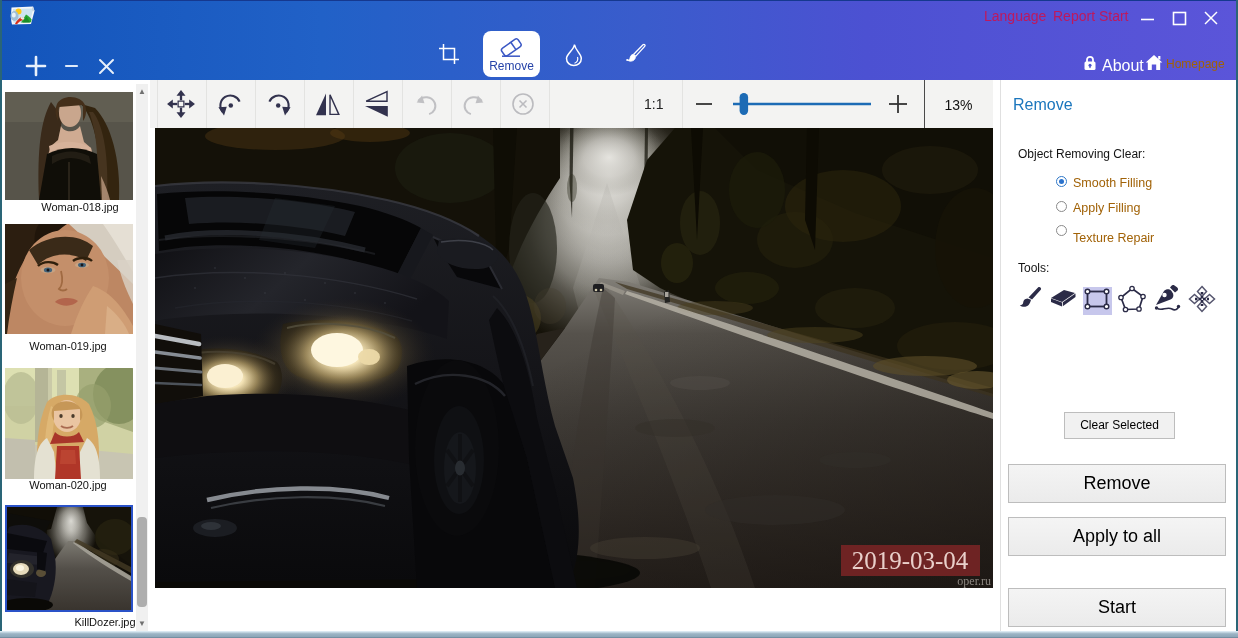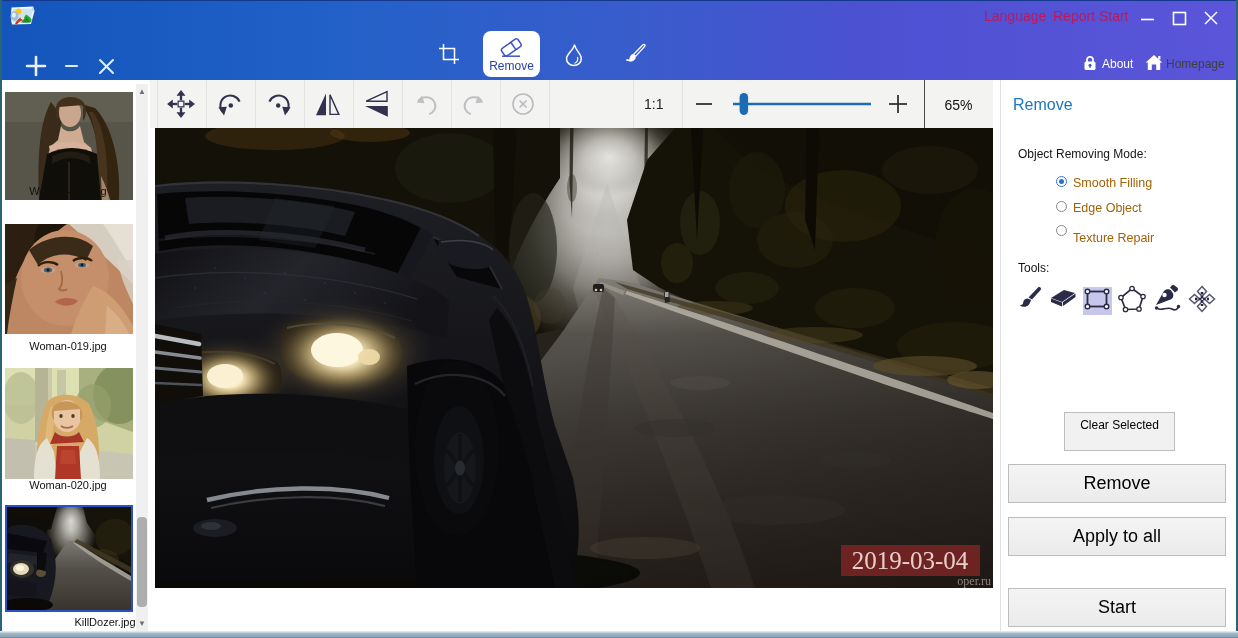--- a/index.html
+++ b/index.html
@@ -104,44 +104,44 @@
     </g>
     <circle cx="5.2" cy="19" r="1" fill="#fff"></circle>
   </svg>
 
   <svg class="abs" style="left:1083px;top:55px" width="14" height="16" viewBox="0 0 14 16">
     <rect x="1.5" y="6.5" width="11" height="8.5" rx="1.5" fill="#fff"></rect>
     <path d="M4 7 L4 4.8 C4 3 5.2 1.8 7 1.8 C8.8 1.8 10 3 10 4.8 L10 7" fill="none" stroke="#fff" stroke-width="1.8"></path>
     <circle cx="7" cy="10.3" r="1.5" fill="#4b53d0"></circle>
     <rect x="6.4" y="10.5" width="1.2" height="2.6" fill="#4b53d0"></rect>
   </svg>
-  <div class="abs" style="left:1102px;top:57px;font-size:12px;color:#fff;">About</div>
+  <div class="abs" style="left:1102px;top:57px;font-size:16px;color:#fff;">About</div>
   <svg class="abs" style="left:1145px;top:54px" width="18" height="17" viewBox="0 0 18 17">
     <path d="M9 1 L17.3 8.6 L15.2 8.6 L15.2 16 L11.2 16 L11.2 10.5 L6.8 10.5 L6.8 16 L2.8 16 L2.8 8.6 L0.7 8.6 Z" fill="#fff"></path>
     <rect x="13.2" y="2" width="2.2" height="3.5" fill="#fff"></rect>
   </svg>
-  <div class="abs" style="left:1166px;top:57px;font-size:12px;color:#404040;">Homepage</div>
+  <div class="abs" style="left:1166px;top:57px;font-size:12px;color:#a16207;">Homepage</div>
   <div class="abs sidebar"></div>
 
   <svg class="abs thumb" style="top:92px" width="128" height="108" viewBox="0 0 128 108">
     <rect width="128" height="108" fill="#57544a"></rect>
     <rect width="128" height="30" fill="#615e52"></rect>
     <path d="M46 10 C36 28 32 56 34 108 L56 108 C52 76 52 44 58 26 Z" fill="#3a2a1a"></path>
     <path d="M76 12 C90 28 96 60 96 108 L114 108 C116 68 106 32 90 16 Z" fill="#33240f"></path>
     <path d="M84 20 C92 40 94 70 92 108 L102 108 C104 66 99 34 88 20 Z" fill="#46341f"></path>
     <ellipse cx="65" cy="21" rx="11" ry="14" fill="#c9a68d"></ellipse>
     <path d="M52 12 C57 2 76 3 80 13 C82 19 81 25 78 29 L78 13 L54 15 L53 29 C50 23 50 17 52 12 Z" fill="#442f1a"></path>
     <path d="M56 34 C59 41 71 41 75 34 L79 50 L86 56 L88 66 L42 66 L46 54 L53 48 Z" fill="#cfab92"></path>
     <path d="M44 54 C58 48 74 48 86 56 L87 62 C72 54 58 54 45 60 Z" fill="#d6b29a"></path>
     <path d="M42 62 C58 54 76 54 92 62 L96 108 L34 108 Z" fill="#100e08"></path>
     <path d="M47 64 C60 58 72 58 84 64 L86 72 C72 64 59 64 47 72 Z" fill="#221d14"></path>
     <line x1="64" y1="70" x2="64" y2="108" stroke="#292319" stroke-width="2"></line>
     <path d="M96 84 C100 92 103 100 105 108 L97 108 Z" fill="#bb9a80" opacity="0.8"></path>
   </svg>
-  <div class="abs tname" style="top:185px;">Woman-018.jpg</div>
+  <div class="abs tname" style="top:201px;padding-left:12px;">Woman-018.jpg</div>
 
   <svg class="abs thumb" style="top:224px" width="128" height="110" viewBox="0 0 128 110">
     <rect width="128" height="110" fill="#bd8763"></rect>
     <path d="M64 0 L128 0 L128 60 C106 38 84 18 64 0 Z" fill="#d5cdc0"></path>
     <path d="M98 0 L128 0 L128 48 C118 31 108 14 98 0 Z" fill="#e5dfd4"></path>
     <path d="M0 0 L60 0 C36 10 18 30 8 62 L0 66 Z" fill="#2c1e10"></path>
     <path d="M0 60 L12 54 C8 72 4 92 2 110 L0 110 Z" fill="#352514"></path>
     <path d="M34 0 L62 0 C50 8 40 20 34 34 C28 22 28 8 34 0 Z" fill="#20150a"></path>
     <ellipse cx="60" cy="54" rx="44" ry="48" fill="#c48f6a"></ellipse>
     <path d="M24 26 C42 10 72 8 88 22 L81 37 C66 27 45 29 33 41 Z" fill="#3a2a18"></path>
@@ -312,21 +312,21 @@
   </div>
   <svg class="abs" style="left:731px;top:80px" width="142" height="48">
     <line x1="2" y1="24" x2="140" y2="24" stroke="#1c6bb5" stroke-width="2.4"></line>
     <rect x="8.6" y="13" width="8.5" height="22" rx="4.2" fill="#1c6bb5"></rect>
   </svg>
   <svg class="abs" style="left:888px;top:80px" width="20" height="48">
     <line x1="1" y1="24" x2="19" y2="24" stroke="#333" stroke-width="1.8"></line>
     <line x1="10" y1="15" x2="10" y2="33" stroke="#333" stroke-width="1.8"></line>
   </svg>
   <div class="abs" style="left:924px;top:80px;width:1px;height:48px;background:#4a4a4a;"></div>
-  <div class="abs" style="left:924px;top:97px;width:69px;text-align:center;font-size:14px;color:#111;">65%</div>
+  <div class="abs" style="left:924px;top:97px;width:69px;text-align:center;font-size:14px;color:#111;">13%</div>
   <svg class="abs" style="left:155px;top:128px" width="838" height="460" viewBox="0 0 838 460">
     <defs>
       <radialGradient id="fog" cx="0.5" cy="0.42" r="0.55">
         <stop offset="0" stop-color="#e9e8e3" stop-opacity="0.85"></stop>
         <stop offset="0.5" stop-color="#c6c4be" stop-opacity="0.55"></stop>
         <stop offset="0.8" stop-color="#9a988f" stop-opacity="0.25"></stop>
         <stop offset="1" stop-color="#8a8880" stop-opacity="0"></stop>
       </radialGradient>
       <linearGradient id="roadg" x1="0" y1="0" x2="0" y2="1">
         <stop offset="0" stop-color="#827f78"></stop>
@@ -508,25 +508,25 @@
       <path d="M342 180 C362 200 374 240 382 290 L400 360 L422 460 L400 460 L372 330 L350 262 C344 240 338 210 334 192 Z" fill="#0c0c0f"></path>
       <path d="M338 168 C358 186 370 220 378 258" fill="none" stroke="#222429" stroke-width="2" opacity="0.7"></path>
     </g>
 
     <rect x="686" y="417" width="139" height="31" fill="#6e2323"></rect>
     <text x="755" y="441" text-anchor="middle" font-family="Liberation Serif, serif" font-size="25" fill="#e9cfca">2019-03-04</text>
     <text x="836" y="457" text-anchor="end" font-family="Liberation Serif, serif" font-size="12" fill="#8d8781">oper.ru</text>
   </svg>
   <div class="abs rpanel"></div>
   <div class="abs rp-title">Remove</div>
-  <div class="abs rp-label" style="left:1018px;top:147px;">Object Removing Mode:</div>
+  <div class="abs rp-label" style="left:1018px;top:147px;">Object Removing Clear:</div>
   <div class="abs radio sel" style="left:1056px;top:176px;"></div>
   <div class="abs rlabel" style="left:1073px;top:176px;">Smooth Filling</div>
   <div class="abs radio" style="left:1056px;top:201px;"></div>
-  <div class="abs rlabel" style="left:1073px;top:201px;">Edge Object</div>
+  <div class="abs rlabel" style="left:1073px;top:201px;">Apply Filling</div>
   <div class="abs radio" style="left:1056px;top:225px;"></div>
   <div class="abs rlabel" style="left:1073px;top:231px;">Texture Repair</div>
   <div class="abs rp-label" style="left:1018px;top:261px;">Tools:</div>
   <div class="abs" style="left:1083px;top:287px;width:29px;height:28px;background:#c7c7ec;"></div>
   <svg class="abs" style="left:1014px;top:284px" width="210" height="34" viewBox="0 0 210 34">
 
     <g fill="#2b2b47">
       <path d="M14.5 13.5 L24 3.5 C25.5 2 28 4 26.8 5.8 L18 15.5 C16 14 15.5 14 14.5 13.5 Z"></path>
       <path d="M13.5 14.5 C10.5 14.8 9.5 16.5 9.2 18.5 C9 20.3 7.6 21.3 5.8 21.2 C8.2 23.4 12.6 23.2 14.6 21 C16.2 19.2 16.8 16.8 17 15.8 Z"></path>
     </g>
@@ -569,20 +569,20 @@
 
     <g transform="translate(173,0)" fill="none" stroke="#55556e" stroke-width="1.5">
       <path d="M15 2.5 L19.5 7.5 L15 12.5 L10.5 7.5 Z"></path>
       <path d="M15 17.5 L19.5 22.5 L15 27.5 L10.5 22.5 Z"></path>
       <path d="M2.5 15 L7.5 10.5 L12.5 15 L7.5 19.5 Z"></path>
       <path d="M17.5 15 L22.5 10.5 L27.5 15 L22.5 19.5 Z"></path>
       <line x1="15" y1="8" x2="15" y2="22" stroke="#2b2b47" stroke-width="2.6" stroke-dasharray="2.4 1.6"></line>
       <line x1="8" y1="15" x2="22" y2="15" stroke="#2b2b47" stroke-width="2.6" stroke-dasharray="2.4 1.6"></line>
     </g>
   </svg>
-  <div class="abs btn" style="left:1064px;top:412px;width:111px;height:39px;font-size:12px;line-height:25px;">Clear Selected</div>
+  <div class="abs btn" style="left:1064px;top:412px;width:111px;height:27px;font-size:12px;line-height:25px;">Clear Selected</div>
   <div class="abs btn bigbtn" style="top:464px;">Remove</div>
   <div class="abs btn bigbtn" style="top:517px;">Apply to all</div>
   <div class="abs btn bigbtn" style="top:588px;">Start</div>
   <div class="abs bL"></div>
   <div class="abs bR"></div>
   <div class="abs bB"></div>
 </div>
 
 </body></html>

